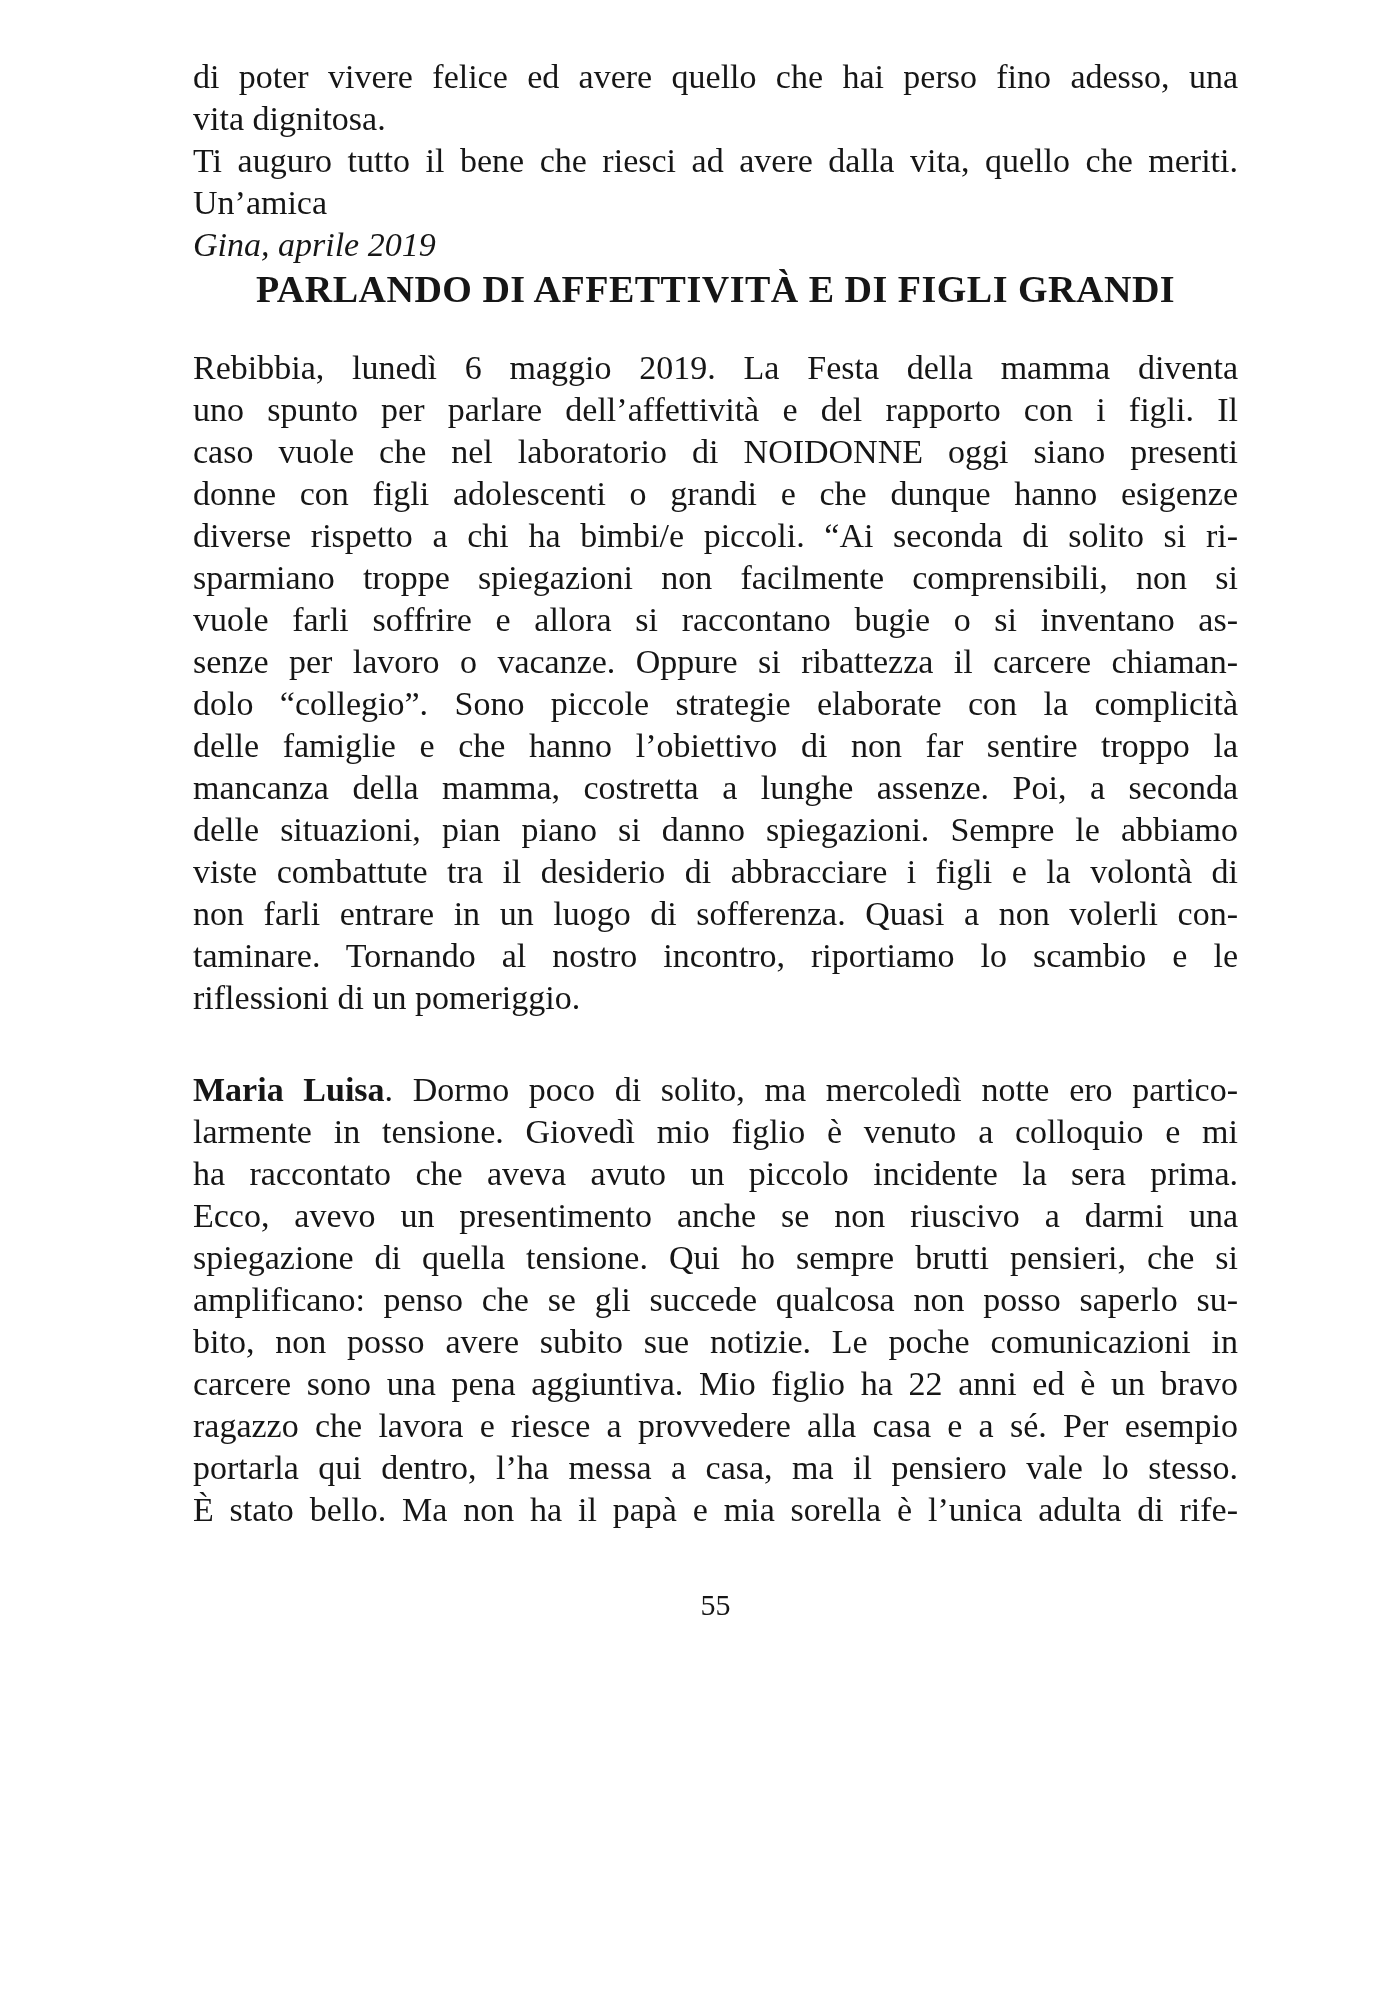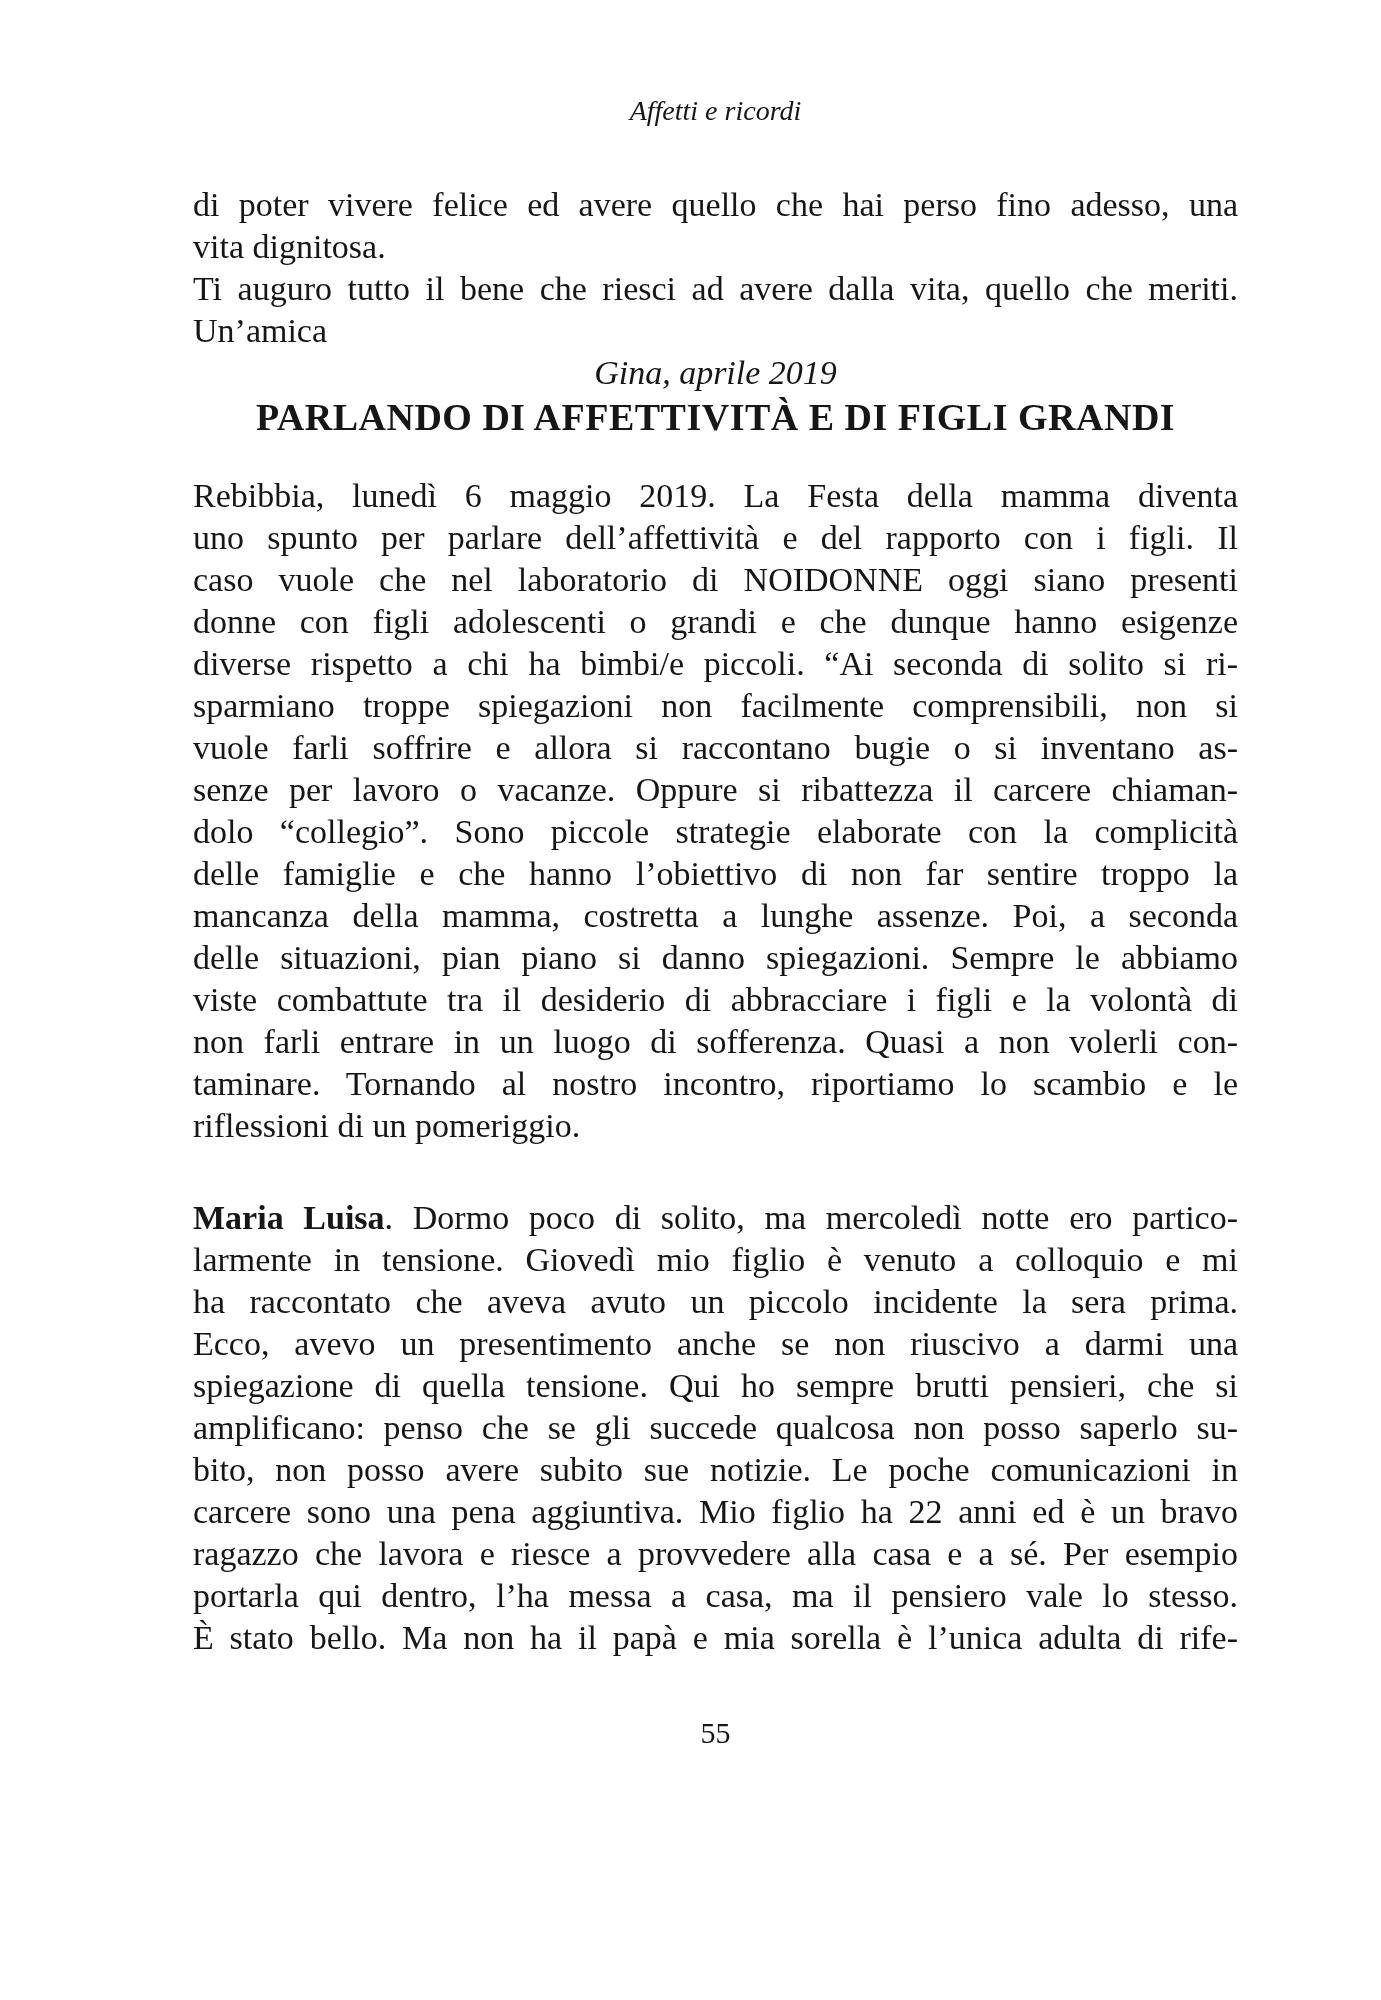--- a/index.html
+++ b/index.html
@@ -35,21 +35,21 @@
   }
   .letter-block { margin-top: 56px; }
   .line {
     text-align: justify;
     text-align-last: justify;
   }
   .line.no-just {
     text-align-last: left;
   }
   .sig-line {
-    text-align: center;
+    text-align: left;
     font-style: italic;
   }
   .section-heading {
     font-size: 38px;
     line-height: 46px;
     font-weight: bold;
     text-align: center;
     letter-spacing: 0.5px;
   }
   .intro-block { margin-top: 35px; }
@@ -61,21 +61,20 @@
     line-height: 36px;
     text-align: center;
   }
 </style>
 </head>
 <body>
 
 <div class="page">
   <div class="column">
 
-    <div class="running-header">Affetti e ricordi</div>
 
     <div class="body-text letter-block">
       <div class="line">di poter vivere felice ed avere quello che hai perso fino adesso, una</div>
       <div class="line no-just">vita dignitosa.</div>
       <div class="line">Ti auguro tutto il bene che riesci ad avere dalla vita, quello che meriti.</div>
       <div class="line no-just">Un’amica</div>
       <div class="sig-line">Gina, aprile 2019</div>
     </div>
 
     <div class="section-heading">PARLANDO DI AFFETTIVITÀ E DI FIGLI GRANDI</div>

